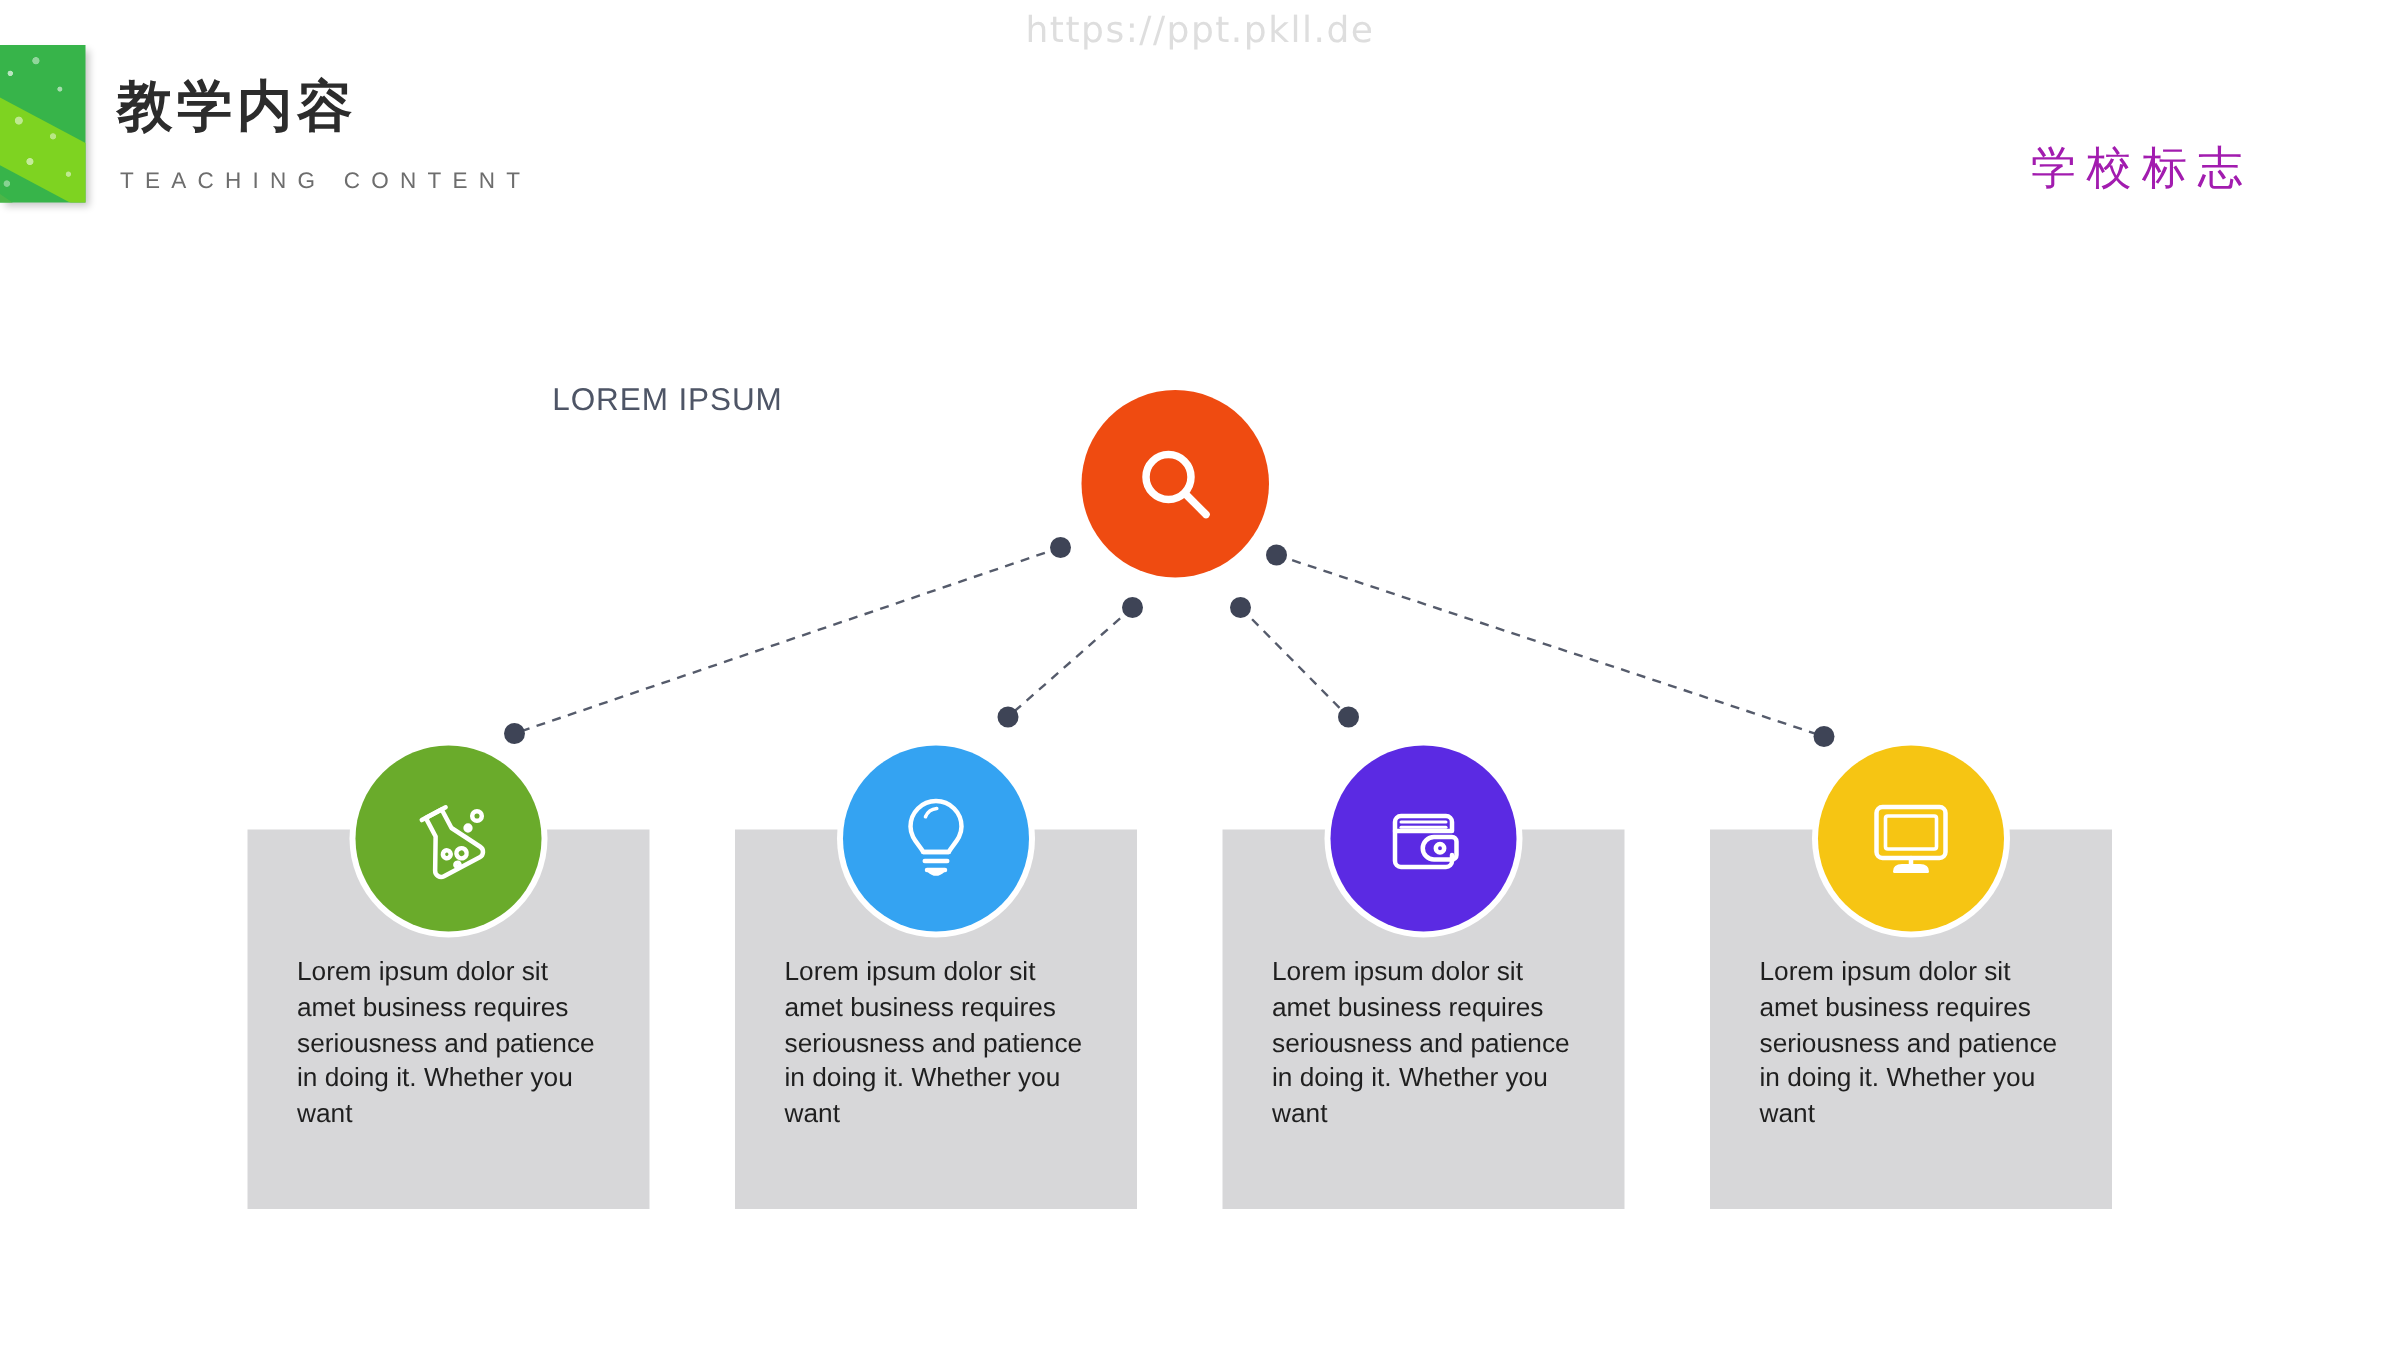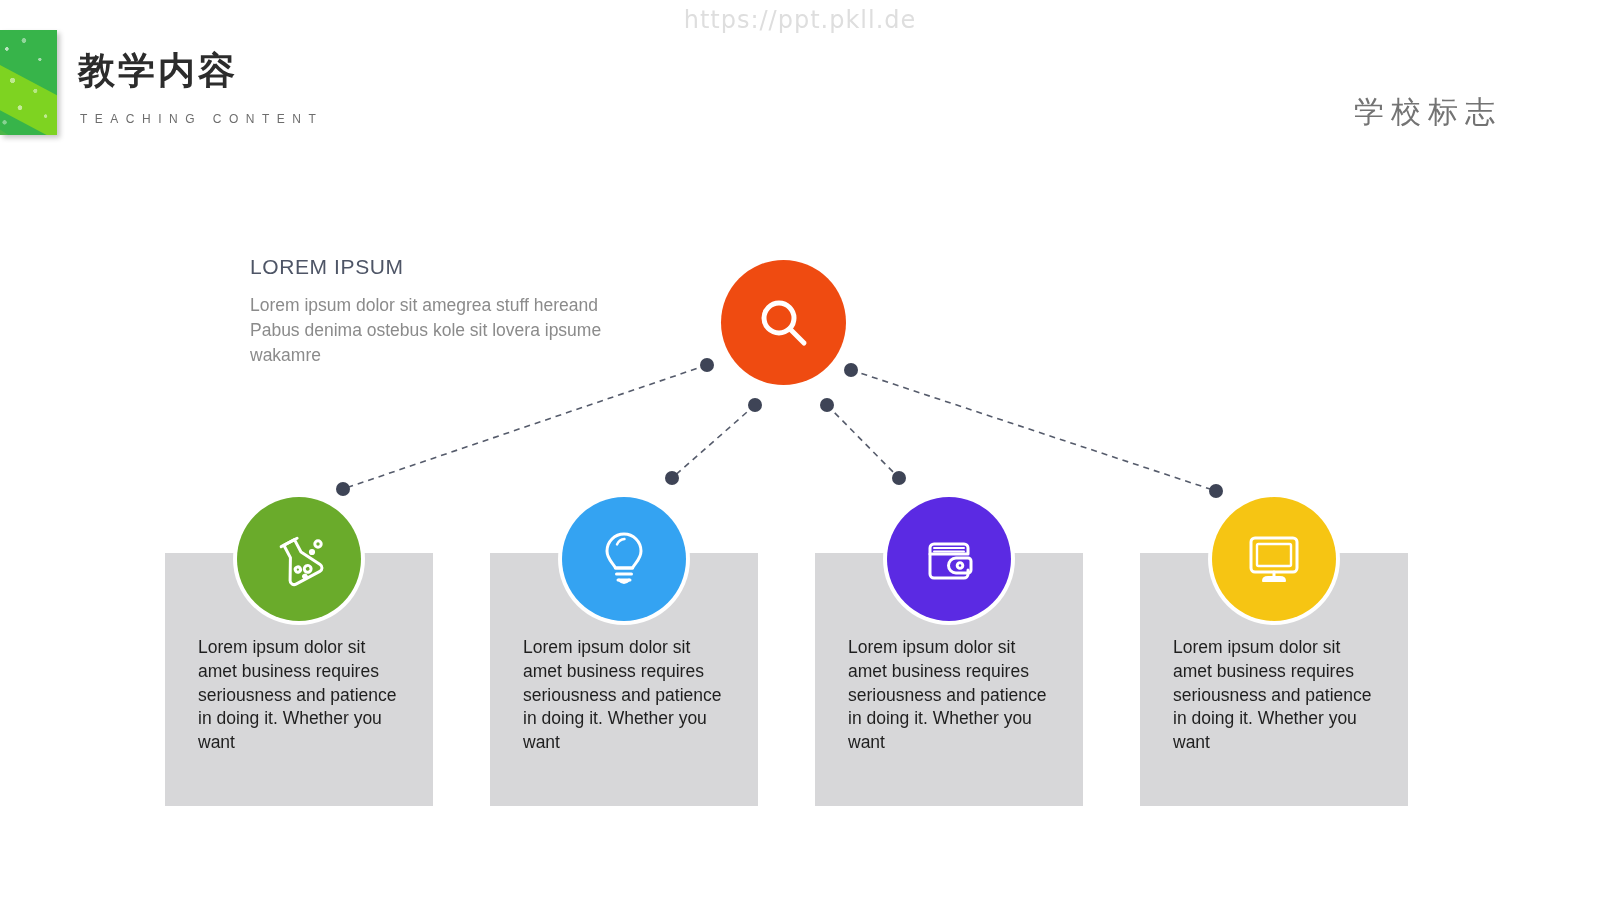--- a/index.html
+++ b/index.html
@@ -79,45 +79,45 @@
     letter-spacing: 3px;
     line-height: 1;
     font-family: "DejaVu Sans", "Liberation Sans", sans-serif;
     white-space: nowrap;
   }
 
   #header-subtitle {
     position: absolute;
     left: 80px;
     top: 112px;
-    font-size: 12px;
+    font-size: 15px;
     color: #6d6d6d;
     letter-spacing: 7.5px;
     font-family: "Liberation Sans", sans-serif;
     white-space: nowrap;
   }
 
   #school-logo-placeholder {
     position: absolute;
     right: 98px;
     top: 92px;
     font-size: 30px;
-    color: #737373;
+    color: #a21caf;
     letter-spacing: 7px;
     font-family: "DejaVu Sans", sans-serif;
     white-space: nowrap;
   }
 
   
   #intro-block {
     position: absolute;
     left: 250px;
     top: 255px;
     width: 390px;
-    text-align: left;
+    text-align: center;
   }
   #intro-heading {
     font-size: 21px;
     color: #4e5566;
     letter-spacing: 0.6px;
     font-family: "Liberation Sans", sans-serif;
     margin-bottom: 14px;
   }
   #intro-body {
     font-size: 17.5px;
@@ -204,21 +204,20 @@
     <div class="band b3"></div>
 
     <div class="dots"></div>
   </div>
   <div id="header-title">教学内容</div>
   <div id="header-subtitle">TEACHING CONTENT</div>
   <div id="school-logo-placeholder">学校标志</div>
 
   <div id="intro-block">
     <div id="intro-heading">LOREM IPSUM</div>
-    <div id="intro-body">Lorem ipsum dolor sit amegrea stuff hereand Pabus denima ostebus kole sit lovera ipsume wakamre</div>
   </div>
 
   <svg id="connectors" viewBox="0 0 1600 900">
     <g stroke="#555B6B" stroke-width="1.6" stroke-dasharray="6 5" fill="none">
       <line x1="707" y1="365" x2="343" y2="489"></line>
       <line x1="755" y1="405" x2="672" y2="478"></line>
       <line x1="827" y1="405" x2="899" y2="478"></line>
       <line x1="851" y1="370" x2="1216" y2="491"></line>
     </g>
     <g fill="#3E4456">

